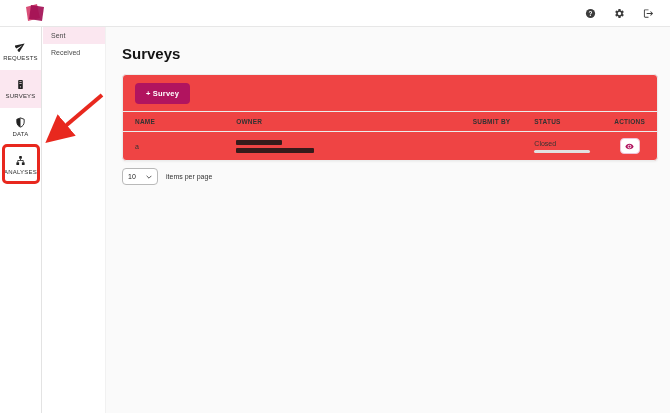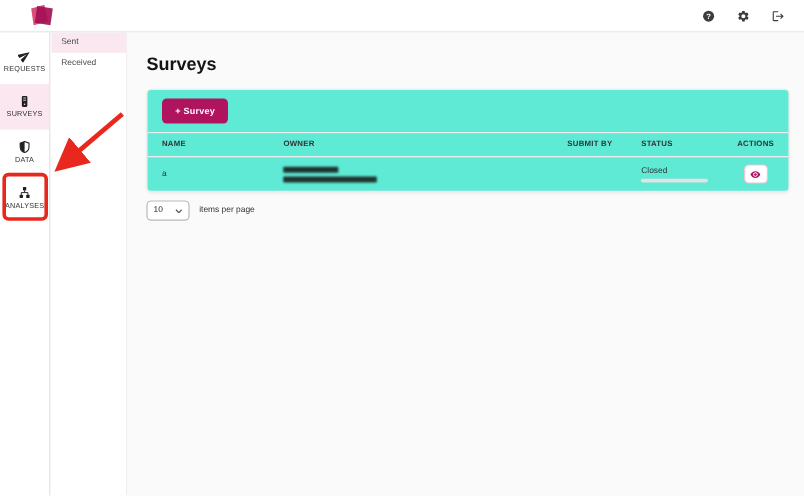--- a/index.html
+++ b/index.html
@@ -40,21 +40,21 @@
   }
   .subnav-item { padding:5px 8px; font-size:7px; color:#4a4a4a; cursor:pointer; }
   .subnav-item.active { background:#fbe7f0; }
   
   .main {
     position:absolute; left:106px; top:27px; width:564px; height:386px;
     background:#fafafa; padding:10px 14px 0 16px;
   }
   .page-title { font-size:15px; font-weight:bold; color:#141414; margin:8px 0 12px 0; }
   .card {
-    background:#5eead4; border:1px solid #ececec; border-radius:4px;
+    background:#ef4444; border:1px solid #ececec; border-radius:4px;
     box-shadow:0 1px 2px rgba(0,0,0,.05); width:536px;
   }
   .card-toolbar { padding:7px 12px; }
   .btn-primary {
     background:#b1145f; color:#fff; border:none; border-radius:4px;
     font-size:7.5px; font-weight:bold; padding:6px 11px; cursor:pointer;
     font-family:"Liberation Sans", sans-serif; letter-spacing:.2px;
   }
   table { width:100%; border-collapse:collapse; }
   th {

